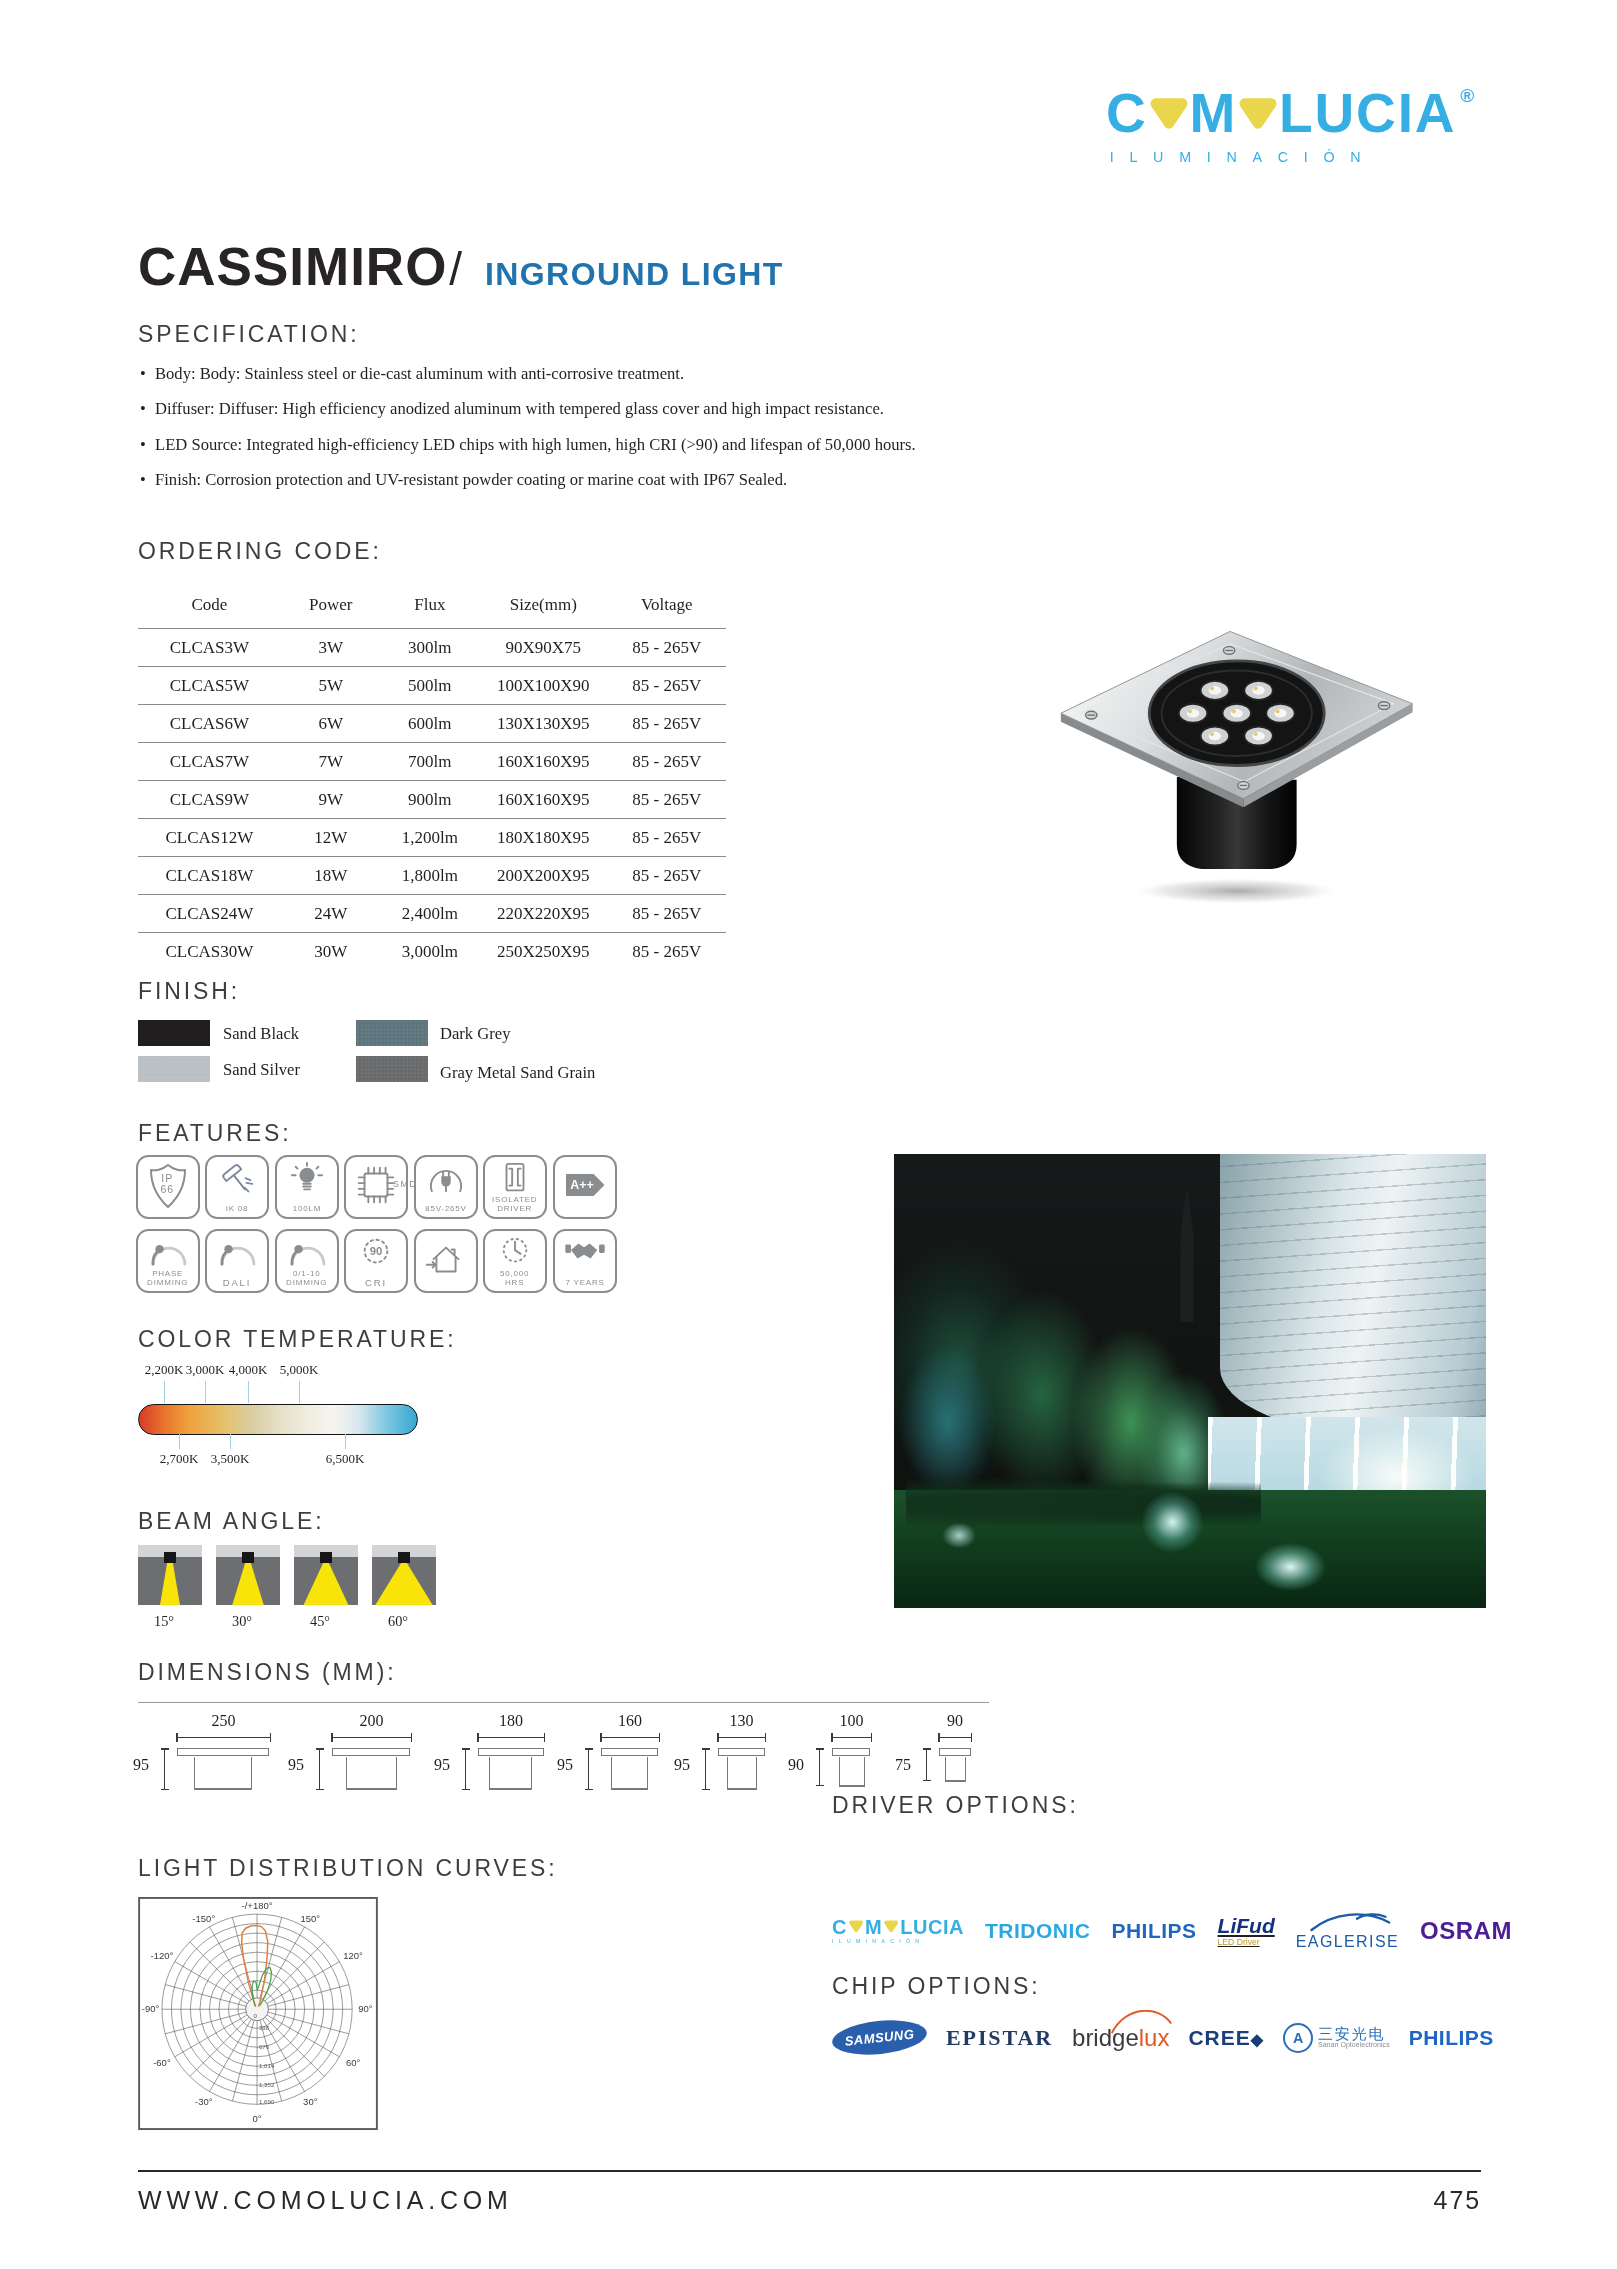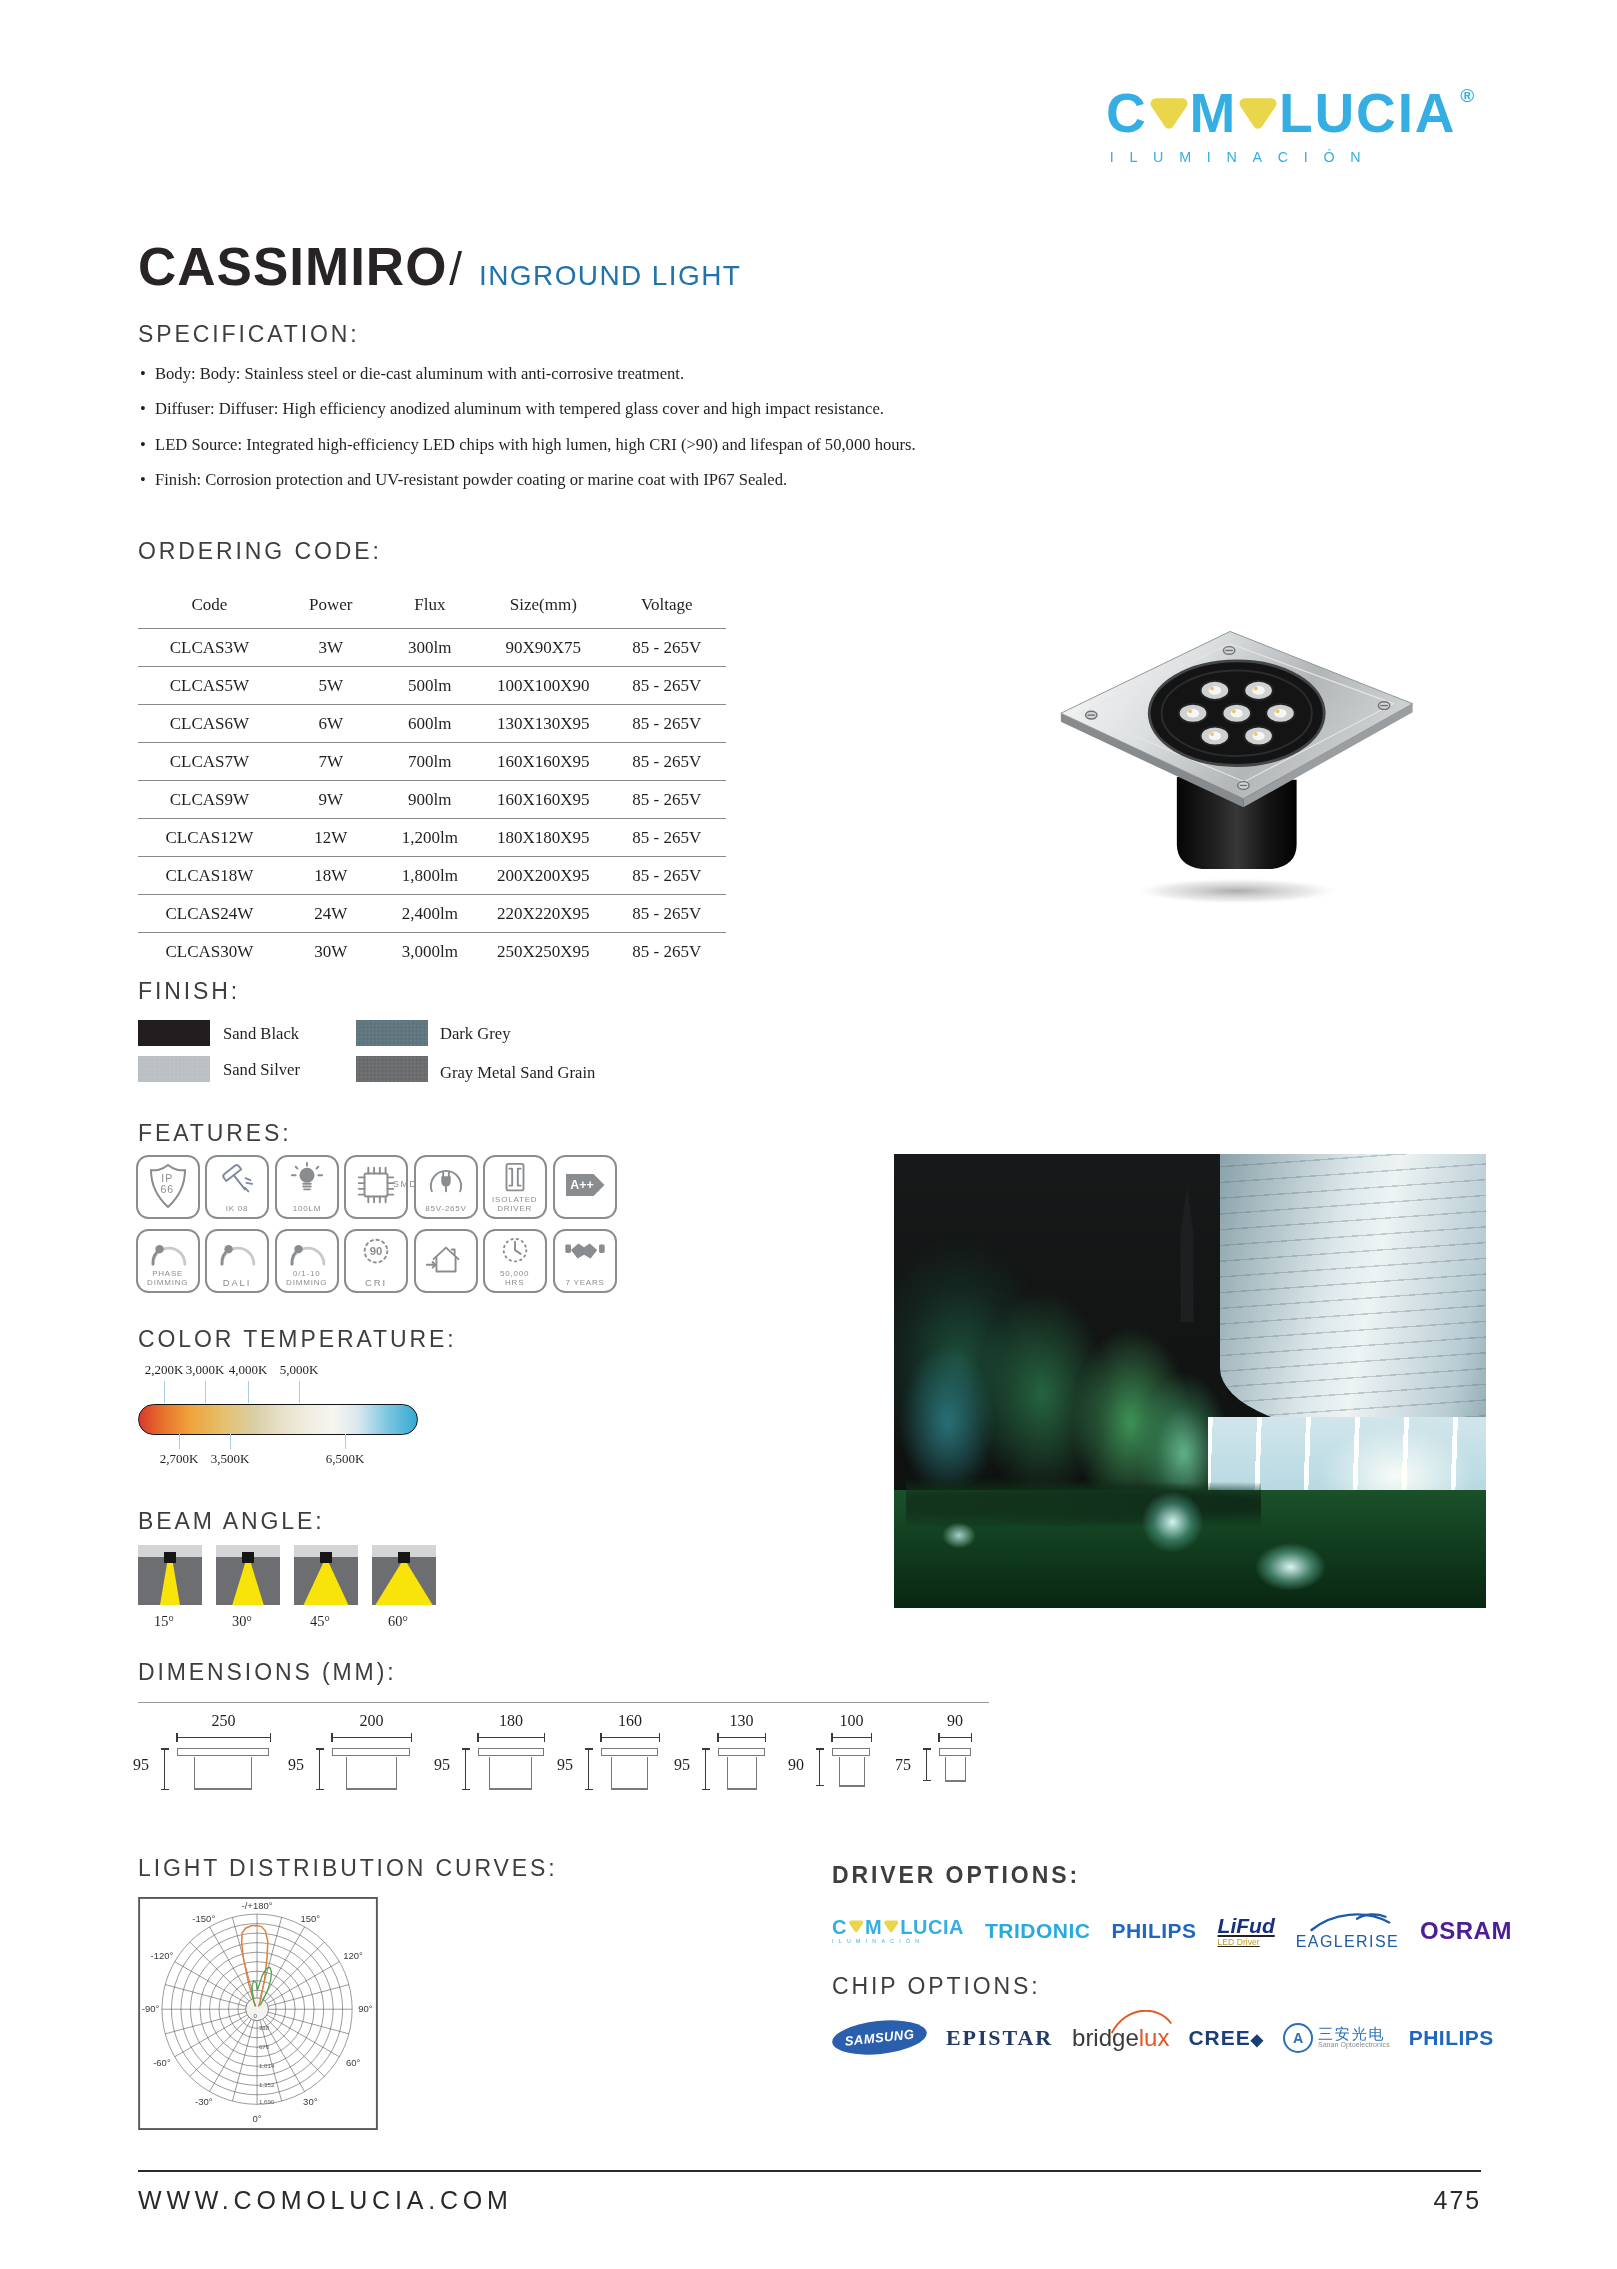--- a/index.html
+++ b/index.html
@@ -17,21 +17,21 @@
   .logo-reg{font-size:19px;vertical-align:top;align-self:flex-start;margin-left:3.8px;}
   .logo-tag{font-family:"Liberation Sans",sans-serif;color:#35aee3;}
   .logo-big .logo-tag{font-size:14.3px;letter-spacing:15.7px;margin-top:7.6px;padding-left:3.8px;}
   .logo-small .logo-word{font-size:20px;letter-spacing:0.5px;}
   .logo-small .logo-tag{font-size:5.2px;letter-spacing:5.3px;margin-top:1.9px;}
   
   #title-row{position:absolute;left:138px;top:236px;display:flex;align-items:baseline;
     font-family:"Liberation Sans",sans-serif;}
   #title-main{font-size:53px;font-weight:700;color:#282425;letter-spacing:1px;}
   #title-sep{font-size:46px;font-weight:400;color:#282425;margin-left:1.9px;}
-  #title-sub{font-size:28px;font-weight:400;color:#2173ad;letter-spacing:1.4px;margin-left:17px;}
+  #title-sub{font-size:32px;font-weight:700;color:#2173ad;letter-spacing:1.4px;margin-left:23px;}
   
   .bullet{position:relative;margin:0 0 14.3px 0;font-size:16.6px;line-height:21px;padding-left:15px;}
   .bullet::before{content:"•";position:absolute;left:0;top:0;}
   
   #order-table{position:absolute;left:138px;top:582px;width:588px;border-collapse:collapse;
     font-size:17px;color:#231f20;}
   #order-table th{font-weight:400;font-size:17px;height:44px;text-align:center;}
   #order-table td{height:35px;text-align:center;}
   #order-table tbody tr{border-top:1.4px solid #8a8a8a;}
   
@@ -618,21 +618,21 @@
     <text class="pol-label" x="69" y="219" text-anchor="middle">-30°</text>
     <text class="pol-label" x="125" y="237" text-anchor="middle">0°</text>
     <text class="pol-tick" x="123" y="127" text-anchor="middle">0</text>
     <text class="pol-tick" x="127" y="140">338</text>
     <text class="pol-tick" x="127" y="160">676</text>
     <text class="pol-tick" x="127" y="180">1,014</text>
     <text class="pol-tick" x="127" y="200">1,352</text>
     <text class="pol-tick" x="127" y="218">1,690</text>
   </svg>
 
-  <div class="sec-heading" style="left:832px;top:1862px;font-weight:bold;">DRIVER OPTIONS:</div>
+  <div class="sec-heading" style="left:832px;top:1792px;">DRIVER OPTIONS:</div>
   <div class="brandrow" style="left:832px;top:1902px;height:57px;gap:21px;">
     <div class="logo-small">
       <div class="logo-word">
         <span>c</span>
         <span class="logo-o"><svg width="14.3" height="14.3" viewBox="0 0 40 40">
               <polygon points="20,31 6,10 34,10" fill="#e9d64b" stroke="#e9d64b" stroke-width="11" stroke-linejoin="round"></polygon>
             </svg></span>
         <span>m</span>
         <span class="logo-o"><svg width="14.3" height="14.3" viewBox="0 0 40 40">
               <polygon points="20,31 6,10 34,10" fill="#e9d64b" stroke="#e9d64b" stroke-width="11" stroke-linejoin="round"></polygon>

